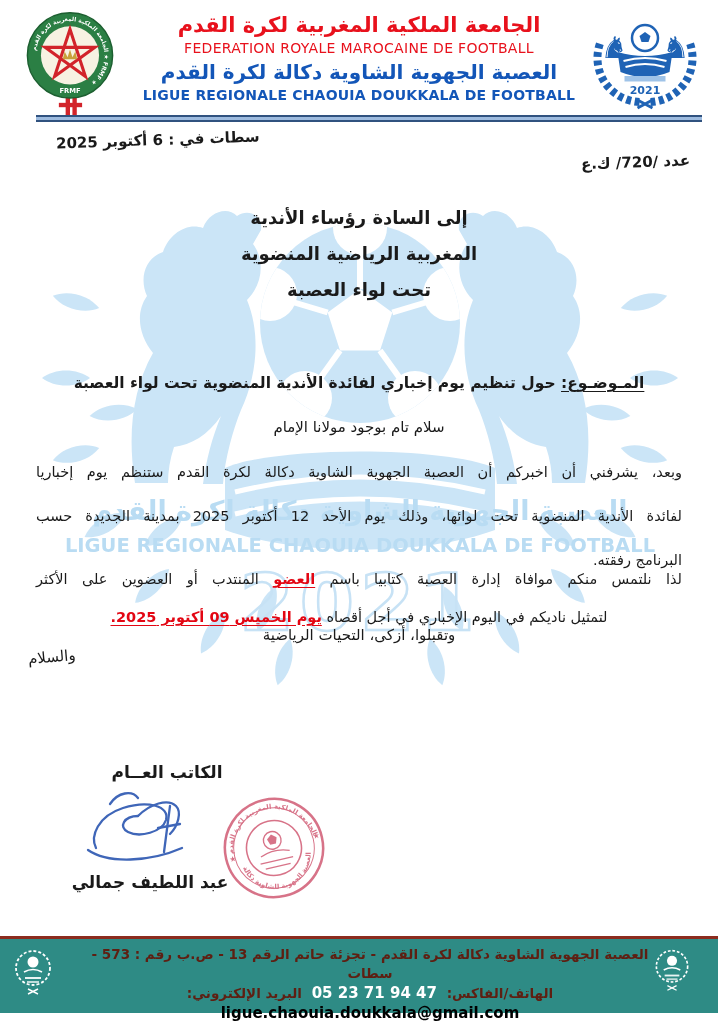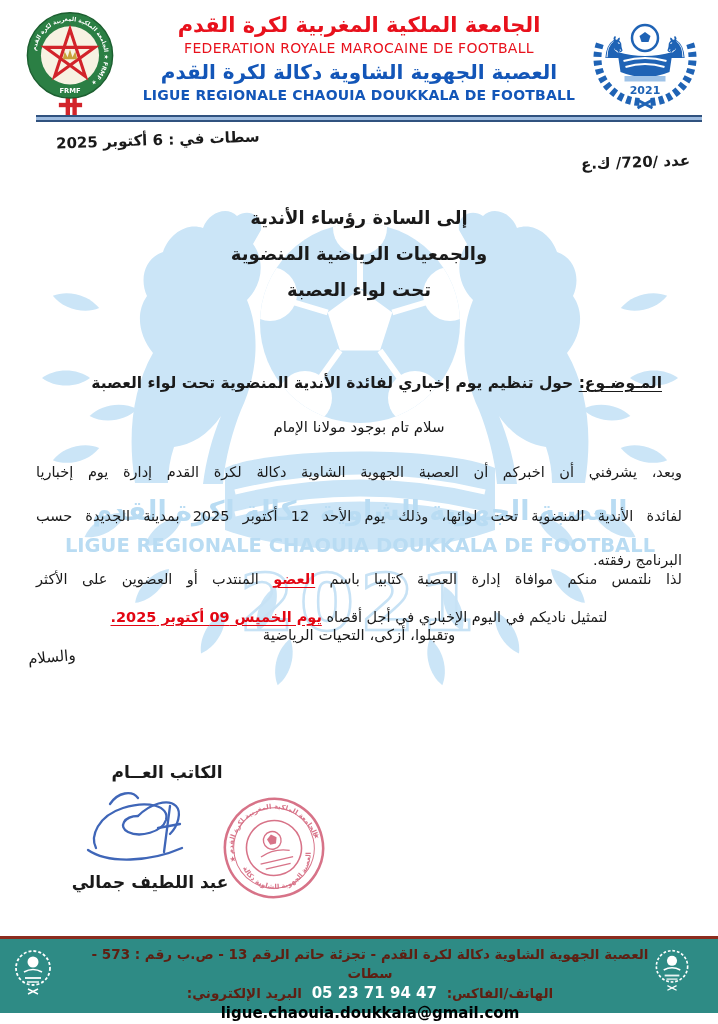--- a/index.html
+++ b/index.html
@@ -18,21 +18,21 @@
   
   .date-line{position:absolute;top:131px;left:56px;font-size:15px;font-weight:bold;direction:rtl;transform:rotate(-2deg);}
   .ref-line{position:absolute;top:154px;left:540px;width:150px;font-size:15px;font-weight:bold;direction:rtl;transform:rotate(-2deg);}
   
   .watermark{position:absolute;top:148px;left:40px;z-index:0;}
   .content{position:relative;z-index:1;}
   
   .recipient{position:absolute;top:200px;left:0;right:0;text-align:center;font-weight:bold;
              font-size:18px;line-height:36px;direction:rtl;}
   
-  .subject{position:absolute;top:374px;left:56px;right:56px;direction:rtl;font-size:15.5px;font-weight:bold;}
+  .subject{position:absolute;top:374px;left:56px;right:56px;direction:rtl;font-size:15.5px;font-weight:bold;text-align:center;}
   .subject .lbl{text-decoration:underline;text-underline-offset:3px;}
   .salutation{position:absolute;top:418px;left:0;right:0;text-align:center;font-size:15px;direction:rtl;}
   .para1{position:absolute;top:450px;left:36px;right:36px;direction:rtl;font-size:14.5px;}
   .para1 .jline{text-align:justify;text-align-last:justify;line-height:44px;}
   .para1 .sline{text-align:right;line-height:44px;}
   .para2{position:absolute;top:560px;left:36px;right:36px;direction:rtl;font-size:14.5px;}
   .para2 .jline{text-align:justify;text-align-last:justify;line-height:38px;}
   .para2 .cline{text-align:center;line-height:38px;}
   .hl{color:#e30613;font-weight:bold;text-decoration:underline;text-underline-offset:3px;}
   .closing{position:absolute;top:626px;left:0;right:0;text-align:center;font-size:15px;direction:rtl;}
@@ -159,33 +159,33 @@
       <div class="t-ar-blue">العصبة الجهوية الشاوية دكالة لكرة القدم</div>
       <div class="t-fr-blue">LIGUE REGIONALE CHAOUIA DOUKKALA DE FOOTBALL</div>
     </div>
     <div class="sep"></div>
 
     <div class="date-line">سطات في : 6 أكتوبر 2025</div>
     <div class="ref-line">عدد /720/ ك.ع</div>
 
     <div class="recipient">
       <div>إلى السادة رؤساء الأندية</div>
-      <div>والجمعيات الرياضية المنضوية</div>
+      <div>المغربية الرياضية المنضوية</div>
       <div>تحت لواء العصبة</div>
     </div>
 
     <div class="subject">
       <span class="lbl">المـوضـوع:</span>
       <span>حول تنظيم يوم إخباري لفائدة الأندية المنضوية تحت لواء العصبة</span>
     </div>
 
     <div class="salutation">سلام تام بوجود مولانا الإمام</div>
 
     <div class="para1">
-      <div class="jline">وبعد، يشرفني أن اخبركم أن العصبة الجهوية الشاوية دكالة لكرة القدم إدارة يوم إخباريا</div>
+      <div class="jline">وبعد، يشرفني أن اخبركم أن العصبة الجهوية الشاوية دكالة لكرة القدم ستنظم يوم إخباريا</div>
       <div class="jline">لفائدة الأندية المنضوية تحت لوائها، وذلك يوم الأحد 12 أكتوبر 2025 بمدينة الجديدة حسب</div>
       <div class="sline">البرنامج رفقته.</div>
     </div>
 
     <div class="para2">
       <div class="jline">
         <span>لذا نلتمس منكم موافاة إدارة العصبة كتابيا باسم</span>
         <span class="hl">العضو</span>
         <span>المنتدب أو العضوين على الأكثر</span>
       </div>

